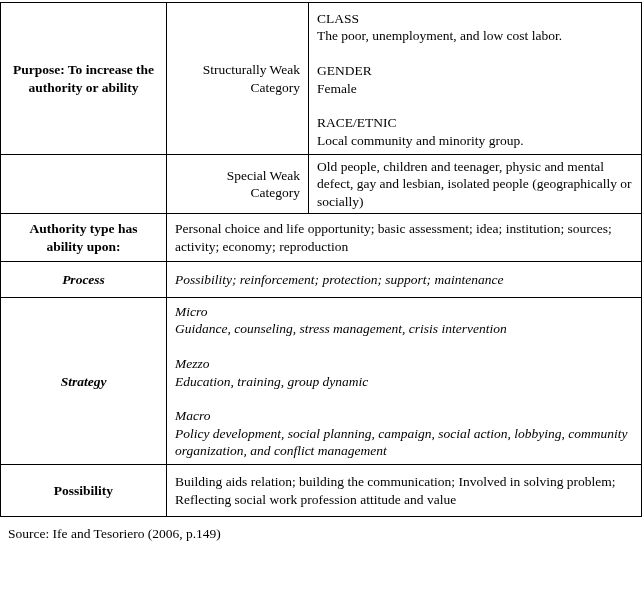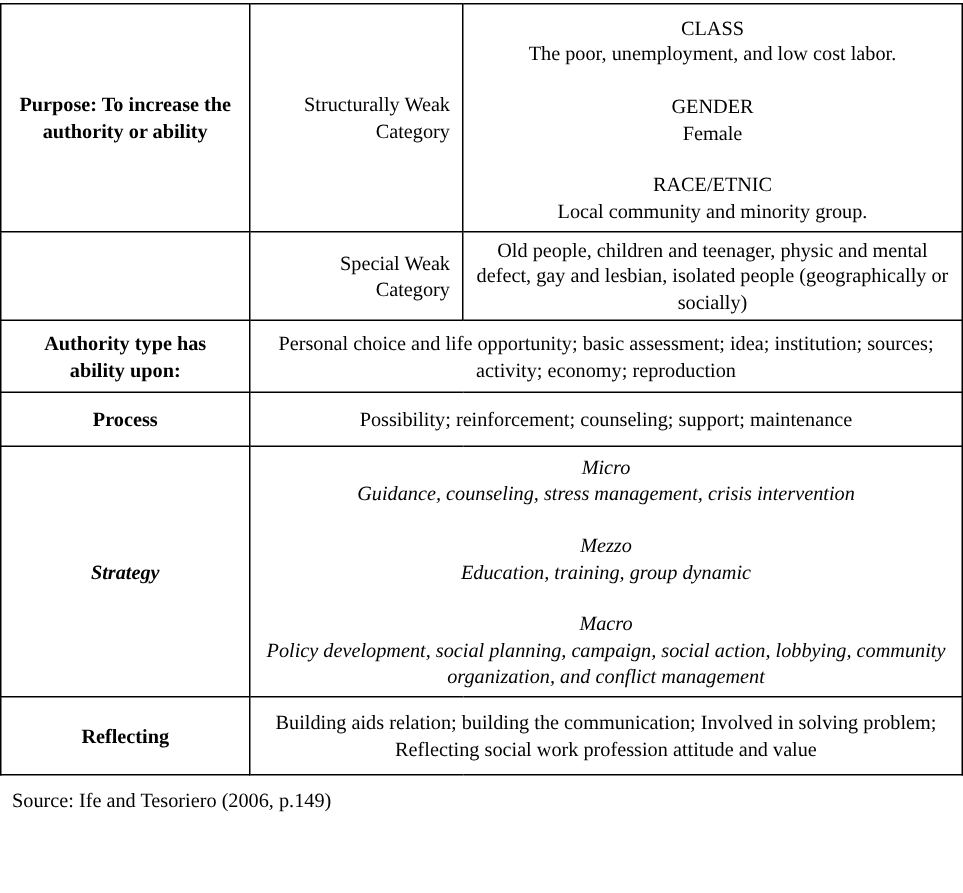--- a/index.html
+++ b/index.html
@@ -30,31 +30,31 @@
   td.label-cell {
     font-weight: bold;
     text-align: center;
     white-space: pre-line;
   }
   td.category-cell {
     text-align: right;
     white-space: pre-line;
   }
   td.detail-cell, td.content-cell {
-    text-align: center;
+    text-align: left;
     white-space: pre-line;
     padding-left: 9px;
     padding-right: 10px;
   }
   tr.r1 td { height: 152px; }
   tr.r1 td.detail-cell { vertical-align: top; padding-top: 7px; }
   tr.r2 td { height: 56px; }
   tr.r3 td { height: 45px; }
   tr.r4 td { height: 48px; }
-  tr.r5 td { height: 36px; }
+  tr.r5 td { height: 36px; font-style: italic; }
   tr.r6 td { height: 167px; font-style: italic; }
   tr.r7 td { height: 52px; }
   .source-note {
     font-size: 13.5px;
     margin: 9px 16px 0 8px;
   }
 </style>
 </head>
 <body>
 
@@ -85,33 +85,33 @@
 Category</td>
       <td class="detail-cell">Old people, children and teenager, physic and mental defect, gay and lesbian, isolated people (geographically or socially)</td>
     </tr>
     <tr class="r4">
       <td class="label-cell">Authority type has
 ability upon:</td>
       <td class="content-cell" colspan="2">Personal choice and life opportunity; basic assessment; idea; institution; sources; activity; economy; reproduction</td>
     </tr>
     <tr class="r5">
       <td class="label-cell">Process</td>
-      <td class="content-cell" colspan="2">Possibility; reinforcement; counseling; support; maintenance</td>
+      <td class="content-cell" colspan="2">Possibility; reinforcement; protection; support; maintenance</td>
     </tr>
     <tr class="r6">
       <td class="label-cell">Strategy</td>
       <td class="content-cell" colspan="2">Micro
 Guidance, counseling, stress management, crisis intervention
 
 Mezzo
 Education, training, group dynamic
 
 Macro
 Policy development, social planning, campaign, social action, lobbying, community organization, and conflict management</td>
     </tr>
     <tr class="r7">
-      <td class="label-cell">Reflecting</td>
+      <td class="label-cell">Possibility</td>
       <td class="content-cell" colspan="2">Building aids relation; building the communication; Involved in solving problem; Reflecting social work profession attitude and value</td>
     </tr>
   </tbody>
 </table>
 
 <div class="source-note">Source: Ife and Tesoriero (2006, p.149)</div>
 
 </body></html>

